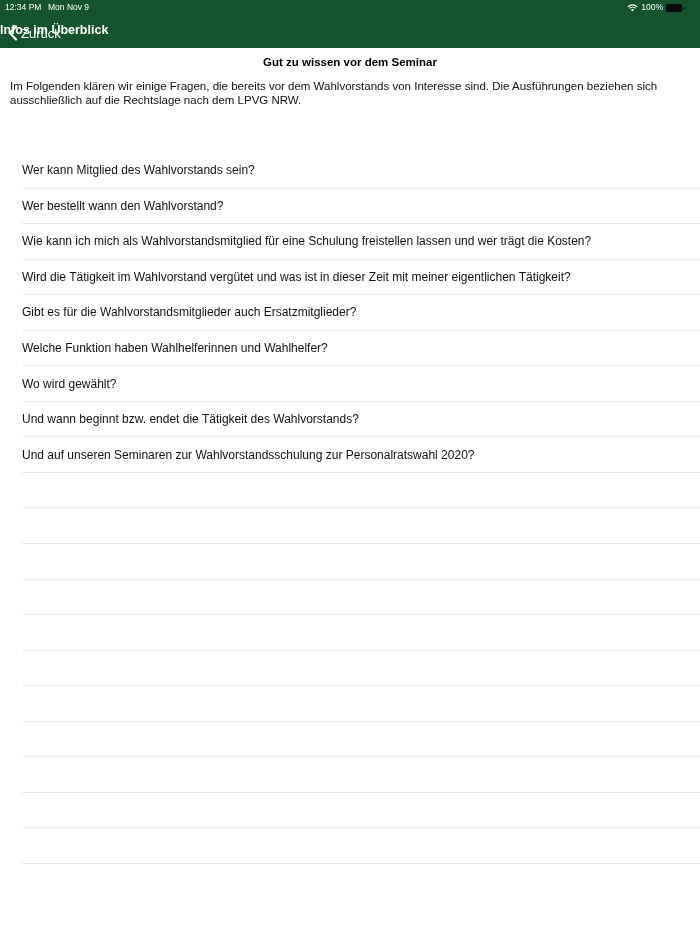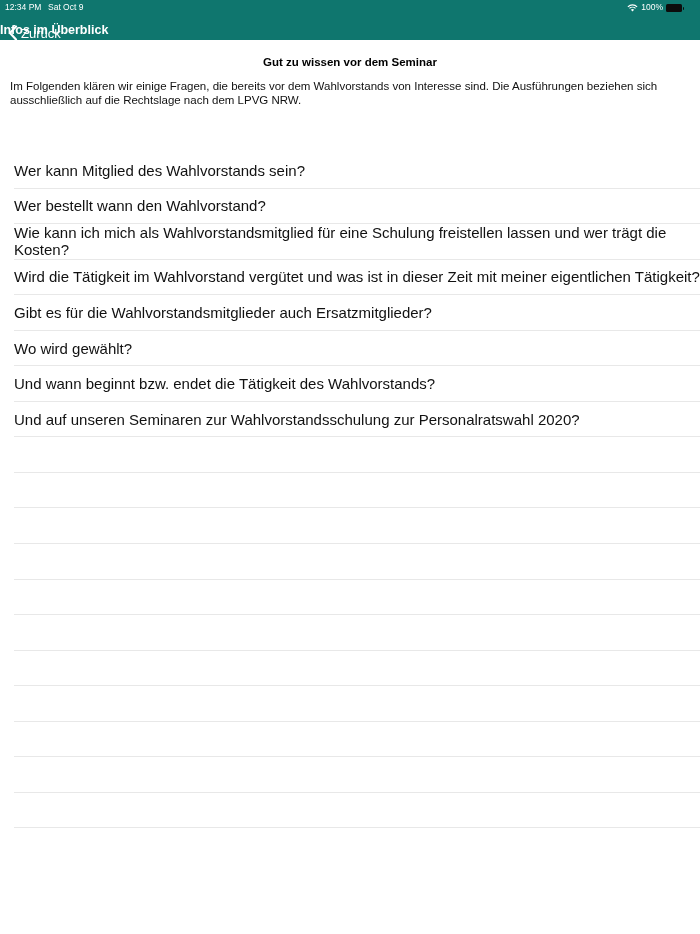--- a/index.html
+++ b/index.html
@@ -1,21 +1,21 @@
 <!DOCTYPE html>
 <html><head>
 <meta charset="utf-8">
 <style>
   * { box-sizing: border-box; margin: 0; padding: 0; }
   html, body { width: 700px; height: 934px; overflow: hidden; background: #ffffff; }
   body { font-family: "Liberation Sans", sans-serif; color: #111; position: relative; }
 
   .navbar {
-    position: absolute; left: 0; top: 0; width: 700px; height: 40px;
-    background: #0f766e; color: #fff;
+    position: absolute; left: 0; top: 0; width: 700px; height: 48px;
+    background: #14532d; color: #fff;
   }
   .statusbar {
     position: absolute; left: 0; top: 0; width: 700px; height: 14px;
     font-size: 8.5px; color: #fff;
   }
   .status-time { position: absolute; left: 5px; top: 2px; }
   .status-date { position: absolute; left: 48px; top: 2px; }
   .status-right { position: absolute; right: 16px; top: 2px; display: flex; align-items: flex-end; gap: 3px; }
   .wifi { width: 11px; height: 8px; display: inline-block; }
   .battery { width: 18px; height: 8px; display: inline-block; position: relative; }
@@ -37,34 +37,34 @@
     position: absolute; left: 0; right: 0; top: 56px; text-align: center;
     font-size: 11.5px; font-weight: bold; color: #000;
   }
   .intro {
     position: absolute; left: 10px; right: 10px; top: 80px;
     font-size: 11.5px; line-height: 13.5px; color: #111;
   }
 
   .list { position: absolute; left: 0; top: 153px; width: 700px; }
   .row {
-    position: relative; height: 35.55px; margin-left: 14px;
+    position: relative; height: 35.55px; margin-left: 22px;
     border-bottom: 1px solid #e8e8e8;
     display: flex; align-items: center;
-    font-size: 15px; color: #111; cursor: pointer;
+    font-size: 12px; color: #111; cursor: pointer;
   }
   .row.empty { cursor: default; }
 </style>
 </head>
 <body>
 
 <div class="navbar">
   <div class="statusbar">
     <span class="status-time">12:34 PM</span>
-    <span class="status-date">Sat Oct 9</span>
+    <span class="status-date">Mon Nov 9</span>
     <span class="status-right">
       <svg class="wifi" viewBox="0 0 12 9">
         <path d="M6 8.5 L4.2 6.6 A2.6 2.6 0 0 1 7.8 6.6 Z" fill="#fff"></path>
         <path d="M2.6 5 A4.9 4.9 0 0 1 9.4 5" stroke="#fff" stroke-width="1.3" fill="none"></path>
         <path d="M0.8 3.2 A7.4 7.4 0 0 1 11.2 3.2" stroke="#fff" stroke-width="1.3" fill="none"></path>
       </svg>
       <span>100%</span>
       <span class="battery">
           <span class="body"></span>
           <span class="tip"></span>
@@ -94,20 +94,23 @@
   <div class="row">
       <span>Wie kann ich mich als Wahlvorstandsmitglied für eine Schulung freistellen lassen und wer trägt die Kosten?</span>
     </div>
   <div class="row">
       <span>Wird die Tätigkeit im Wahlvorstand vergütet und was ist in dieser Zeit mit meiner eigentlichen Tätigkeit?</span>
     </div>
   <div class="row">
       <span>Gibt es für die Wahlvorstandsmitglieder auch Ersatzmitglieder?</span>
     </div>
   <div class="row">
+      <span>Welche Funktion haben Wahlhelferinnen und Wahlhelfer?</span>
+    </div>
+  <div class="row">
       <span>Wo wird gewählt?</span>
     </div>
   <div class="row">
       <span>Und wann beginnt bzw. endet die Tätigkeit des Wahlvorstands?</span>
     </div>
   <div class="row">
       <span>Und auf unseren Seminaren zur Wahlvorstandsschulung zur Personalratswahl 2020?</span>
     </div>
   <div class="row empty"></div>
   <div class="row empty"></div>

